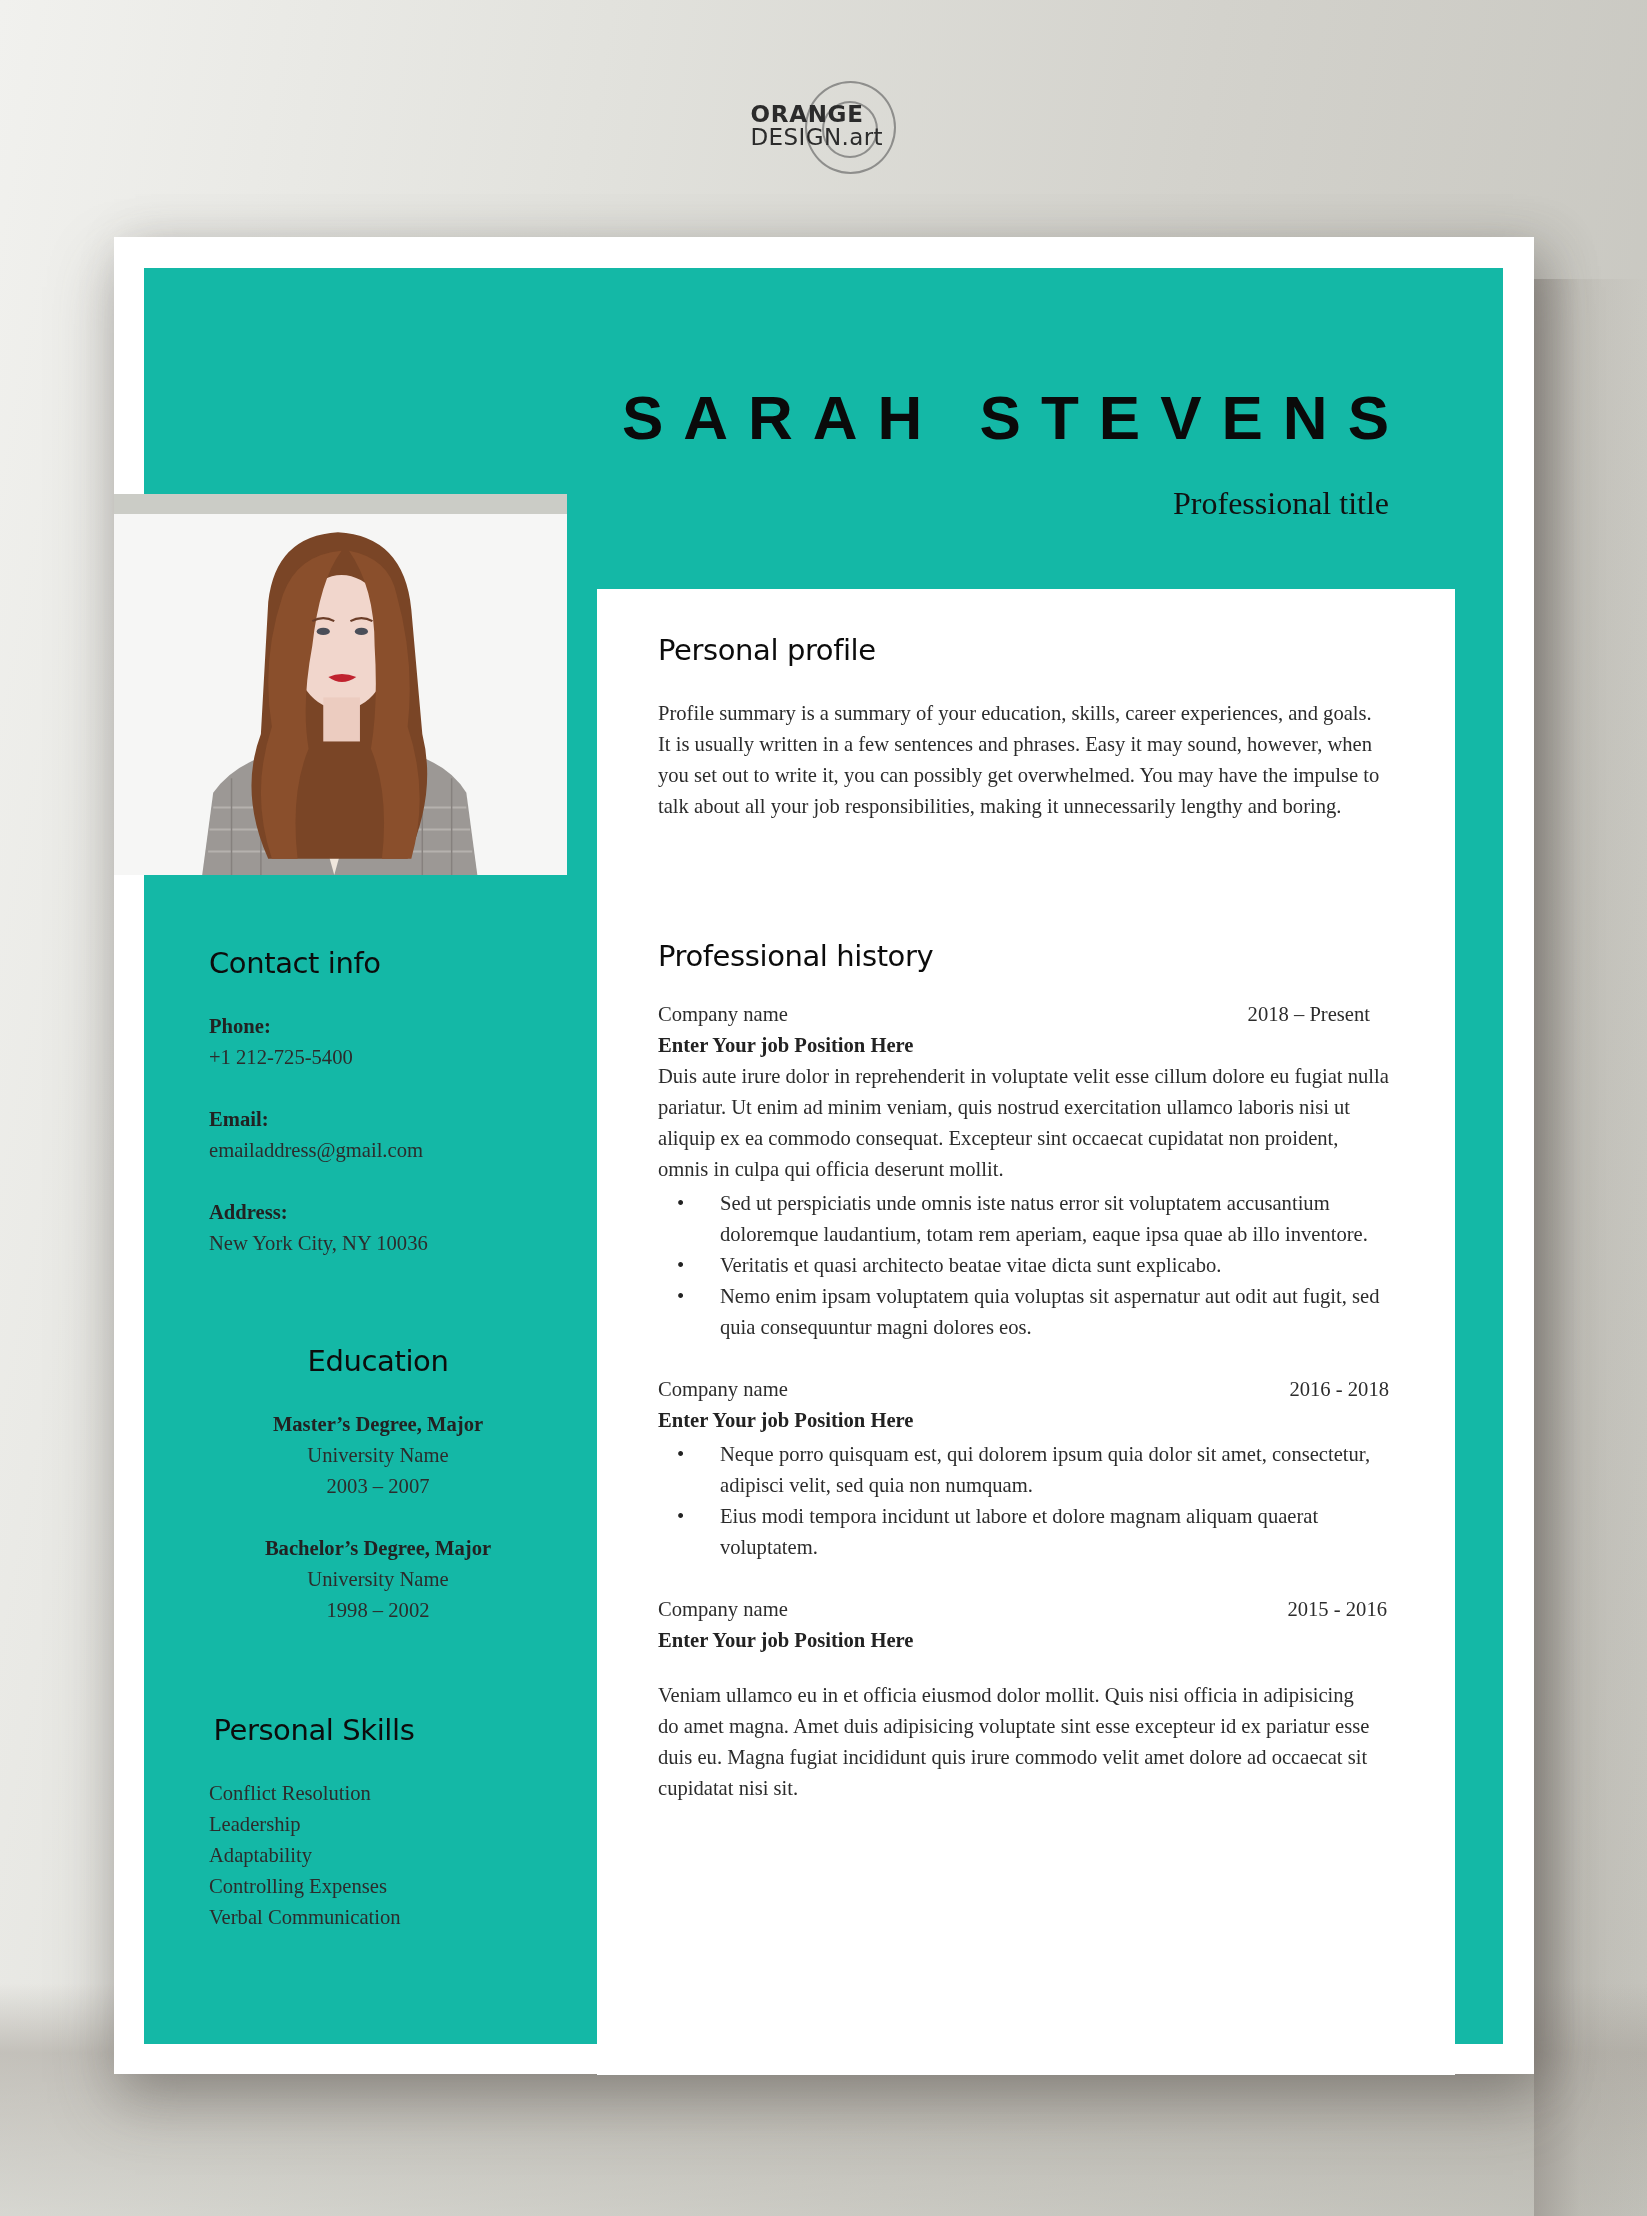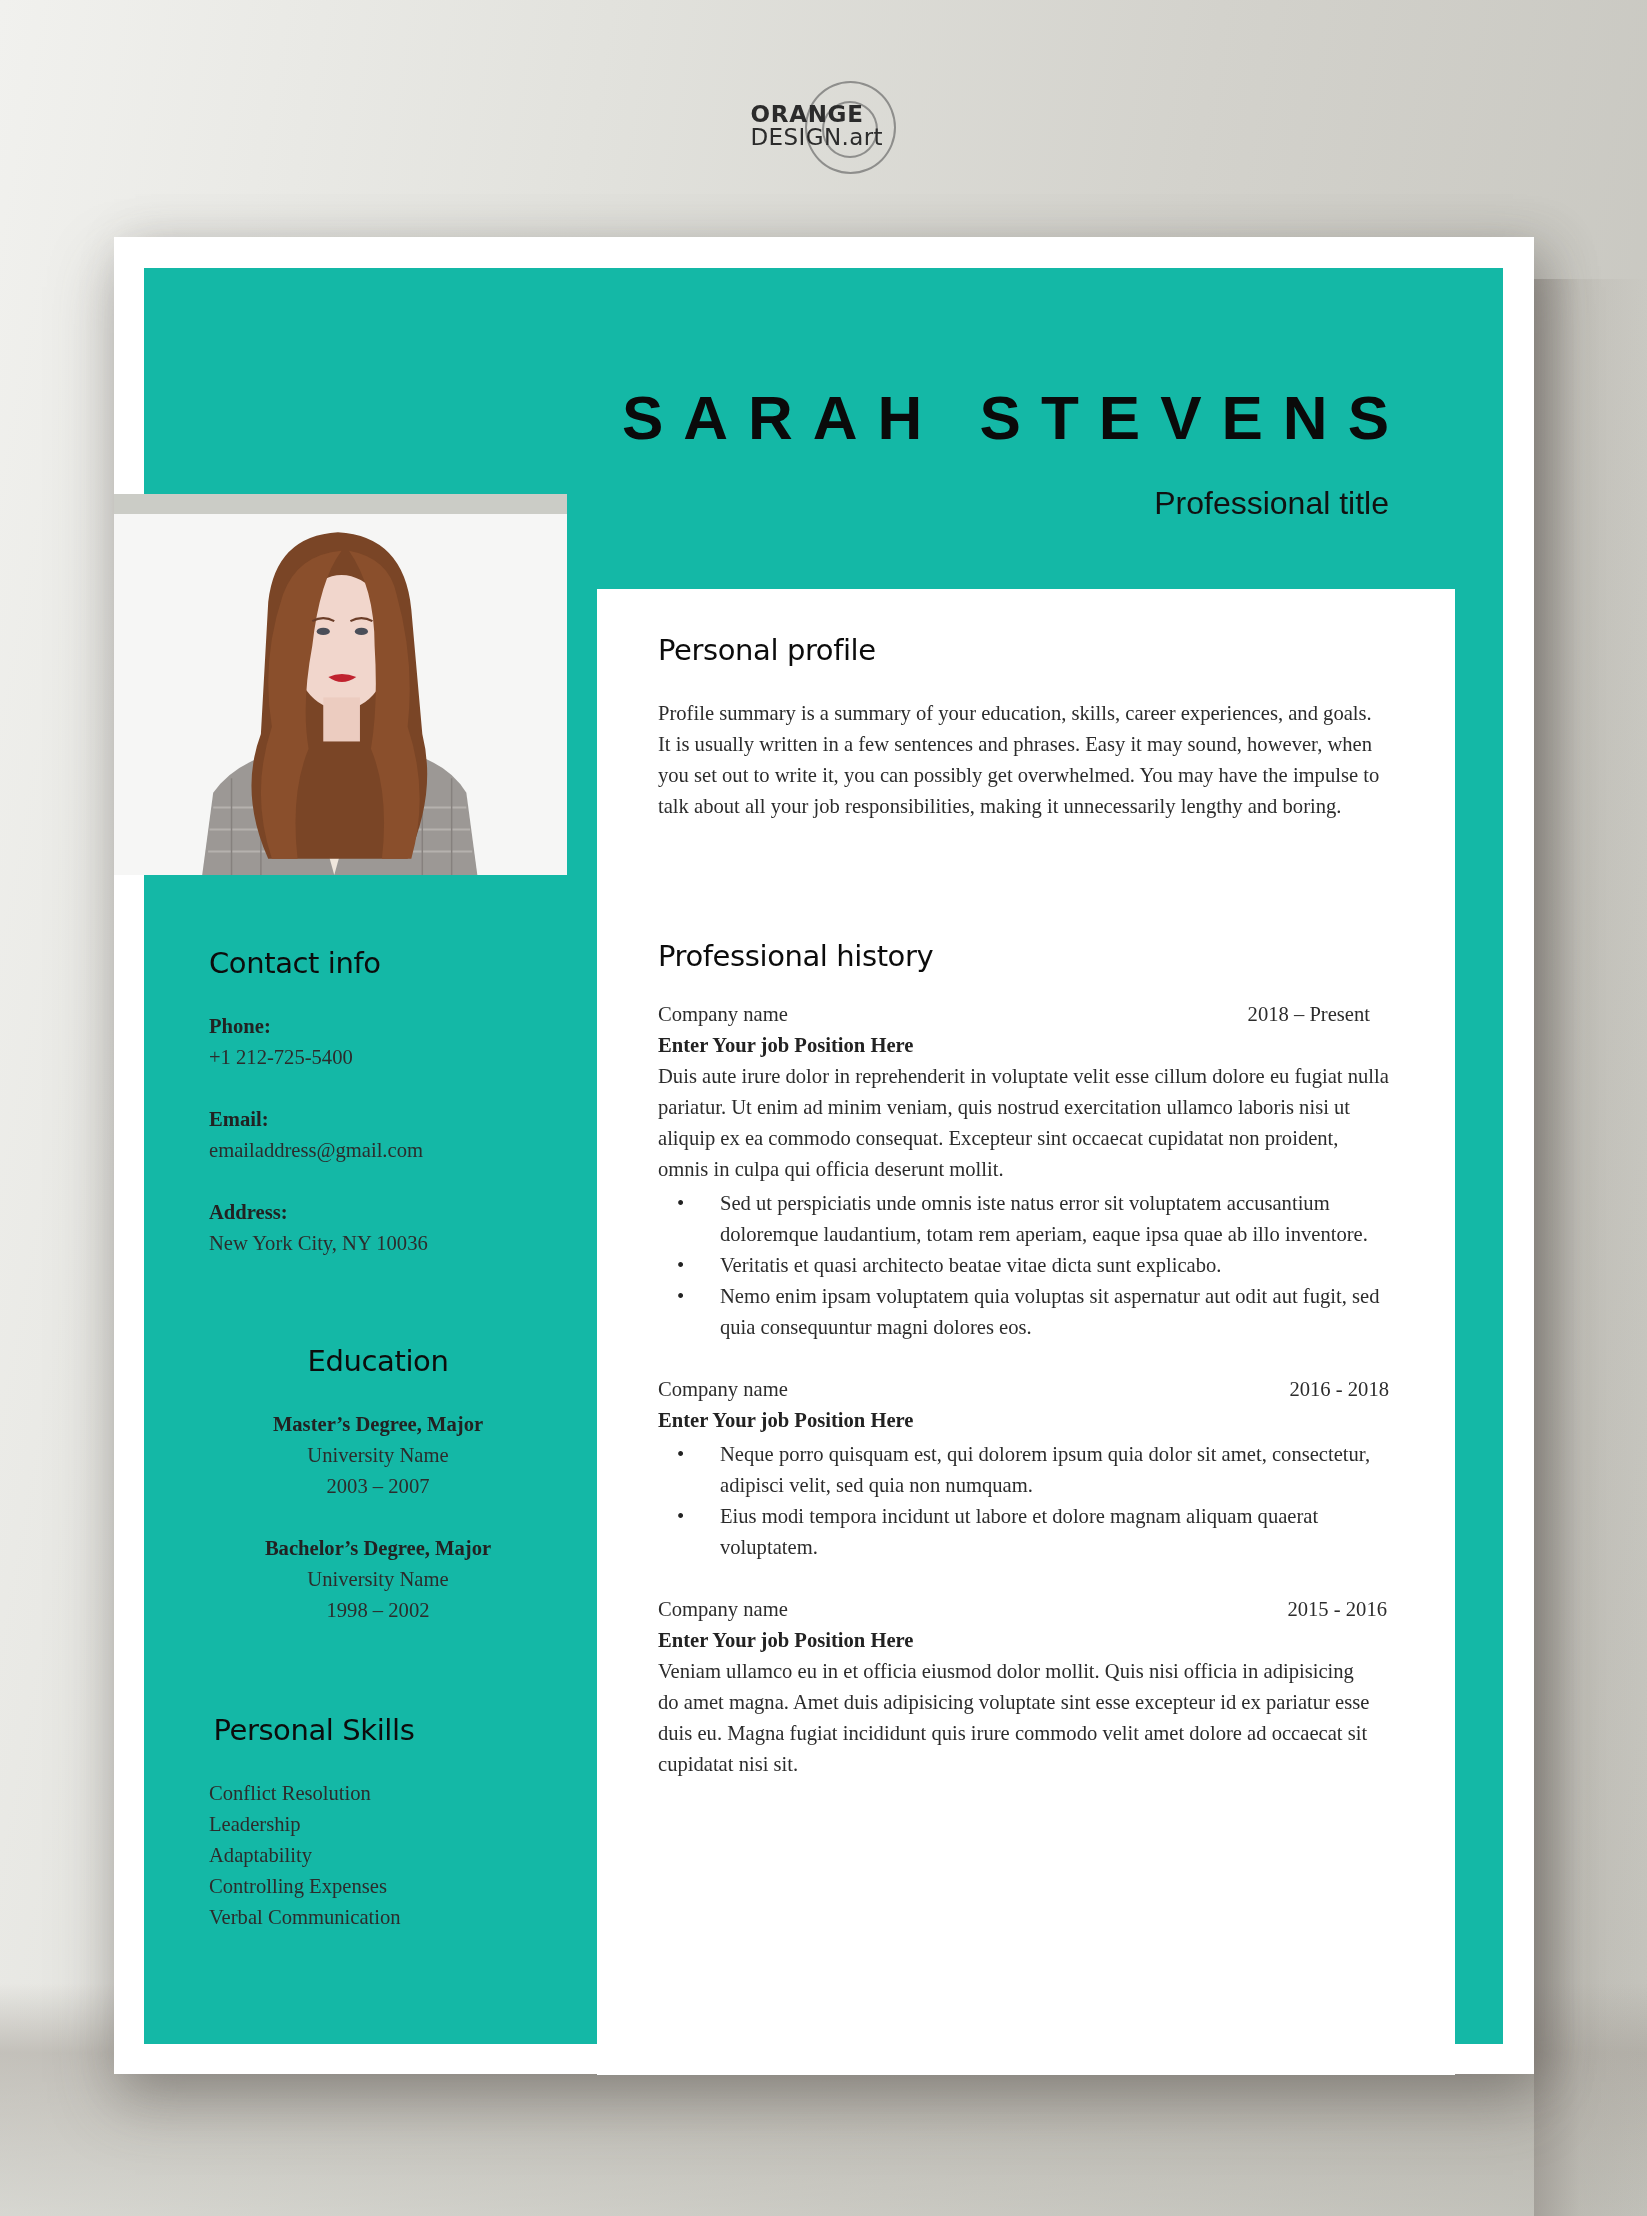--- a/index.html
+++ b/index.html
@@ -65,21 +65,21 @@
 
   
   .name {
     position: absolute; right: 114px; top: 119px;
     font-family: "Liberation Sans", "DejaVu Sans", sans-serif; font-weight: bold;
     font-size: 62px; letter-spacing: 20px; color: #0a0a0a; line-height: 1;
     margin-right: -20px;
   }
   .title {
     position: absolute; right: 114px; top: 219px;
-    font-family: Liberation Sans, sans-serif; font-size: 32px; color: #111;
+    font-family: Liberation Serif, serif; font-size: 32px; color: #111;
     line-height: 1;
   }
 
   
   .h-sans {
     font-family: "DejaVu Sans", "Liberation Sans", sans-serif; font-weight: normal;
     font-size: 29px; color: #0c0c0c; line-height: 1.1; letter-spacing: -0.4px;
   }
   .body-text { font-size: 20.6px; line-height: 31px; color: #2c2c2c; }
   .bold { font-weight: bold; color: #222; }
@@ -216,17 +216,17 @@
         <li>Eius modi tempora incidunt ut labore et dolore magnam aliquam quaerat voluptatem.</li>
       </ul>
     </div>
 
     <div class="body-text" style="margin-top: 31px;">
       <div class="job-head" style="width: 729px;">
         <span>Company name</span>
         <span>2015 - 2016</span>
       </div>
       <div class="bold">Enter Your job Position Here</div>
-      <div style="width: 720px;">Veniam ullamco eu in et officia eiusmod dolor mollit. Quis nisi officia in adipisicing do amet magna. Amet duis adipisicing voluptate sint esse excepteur id ex pariatur esse duis eu. Magna fugiat incididunt quis irure commodo velit amet dolore ad occaecat sit cupidatat nisi sit.</div>
+      <div style="width: 720px; margin-top: 24px;">Veniam ullamco eu in et officia eiusmod dolor mollit. Quis nisi officia in adipisicing do amet magna. Amet duis adipisicing voluptate sint esse excepteur id ex pariatur esse duis eu. Magna fugiat incididunt quis irure commodo velit amet dolore ad occaecat sit cupidatat nisi sit.</div>
     </div>
   </div>
 </div>
 
 
 </body></html>

